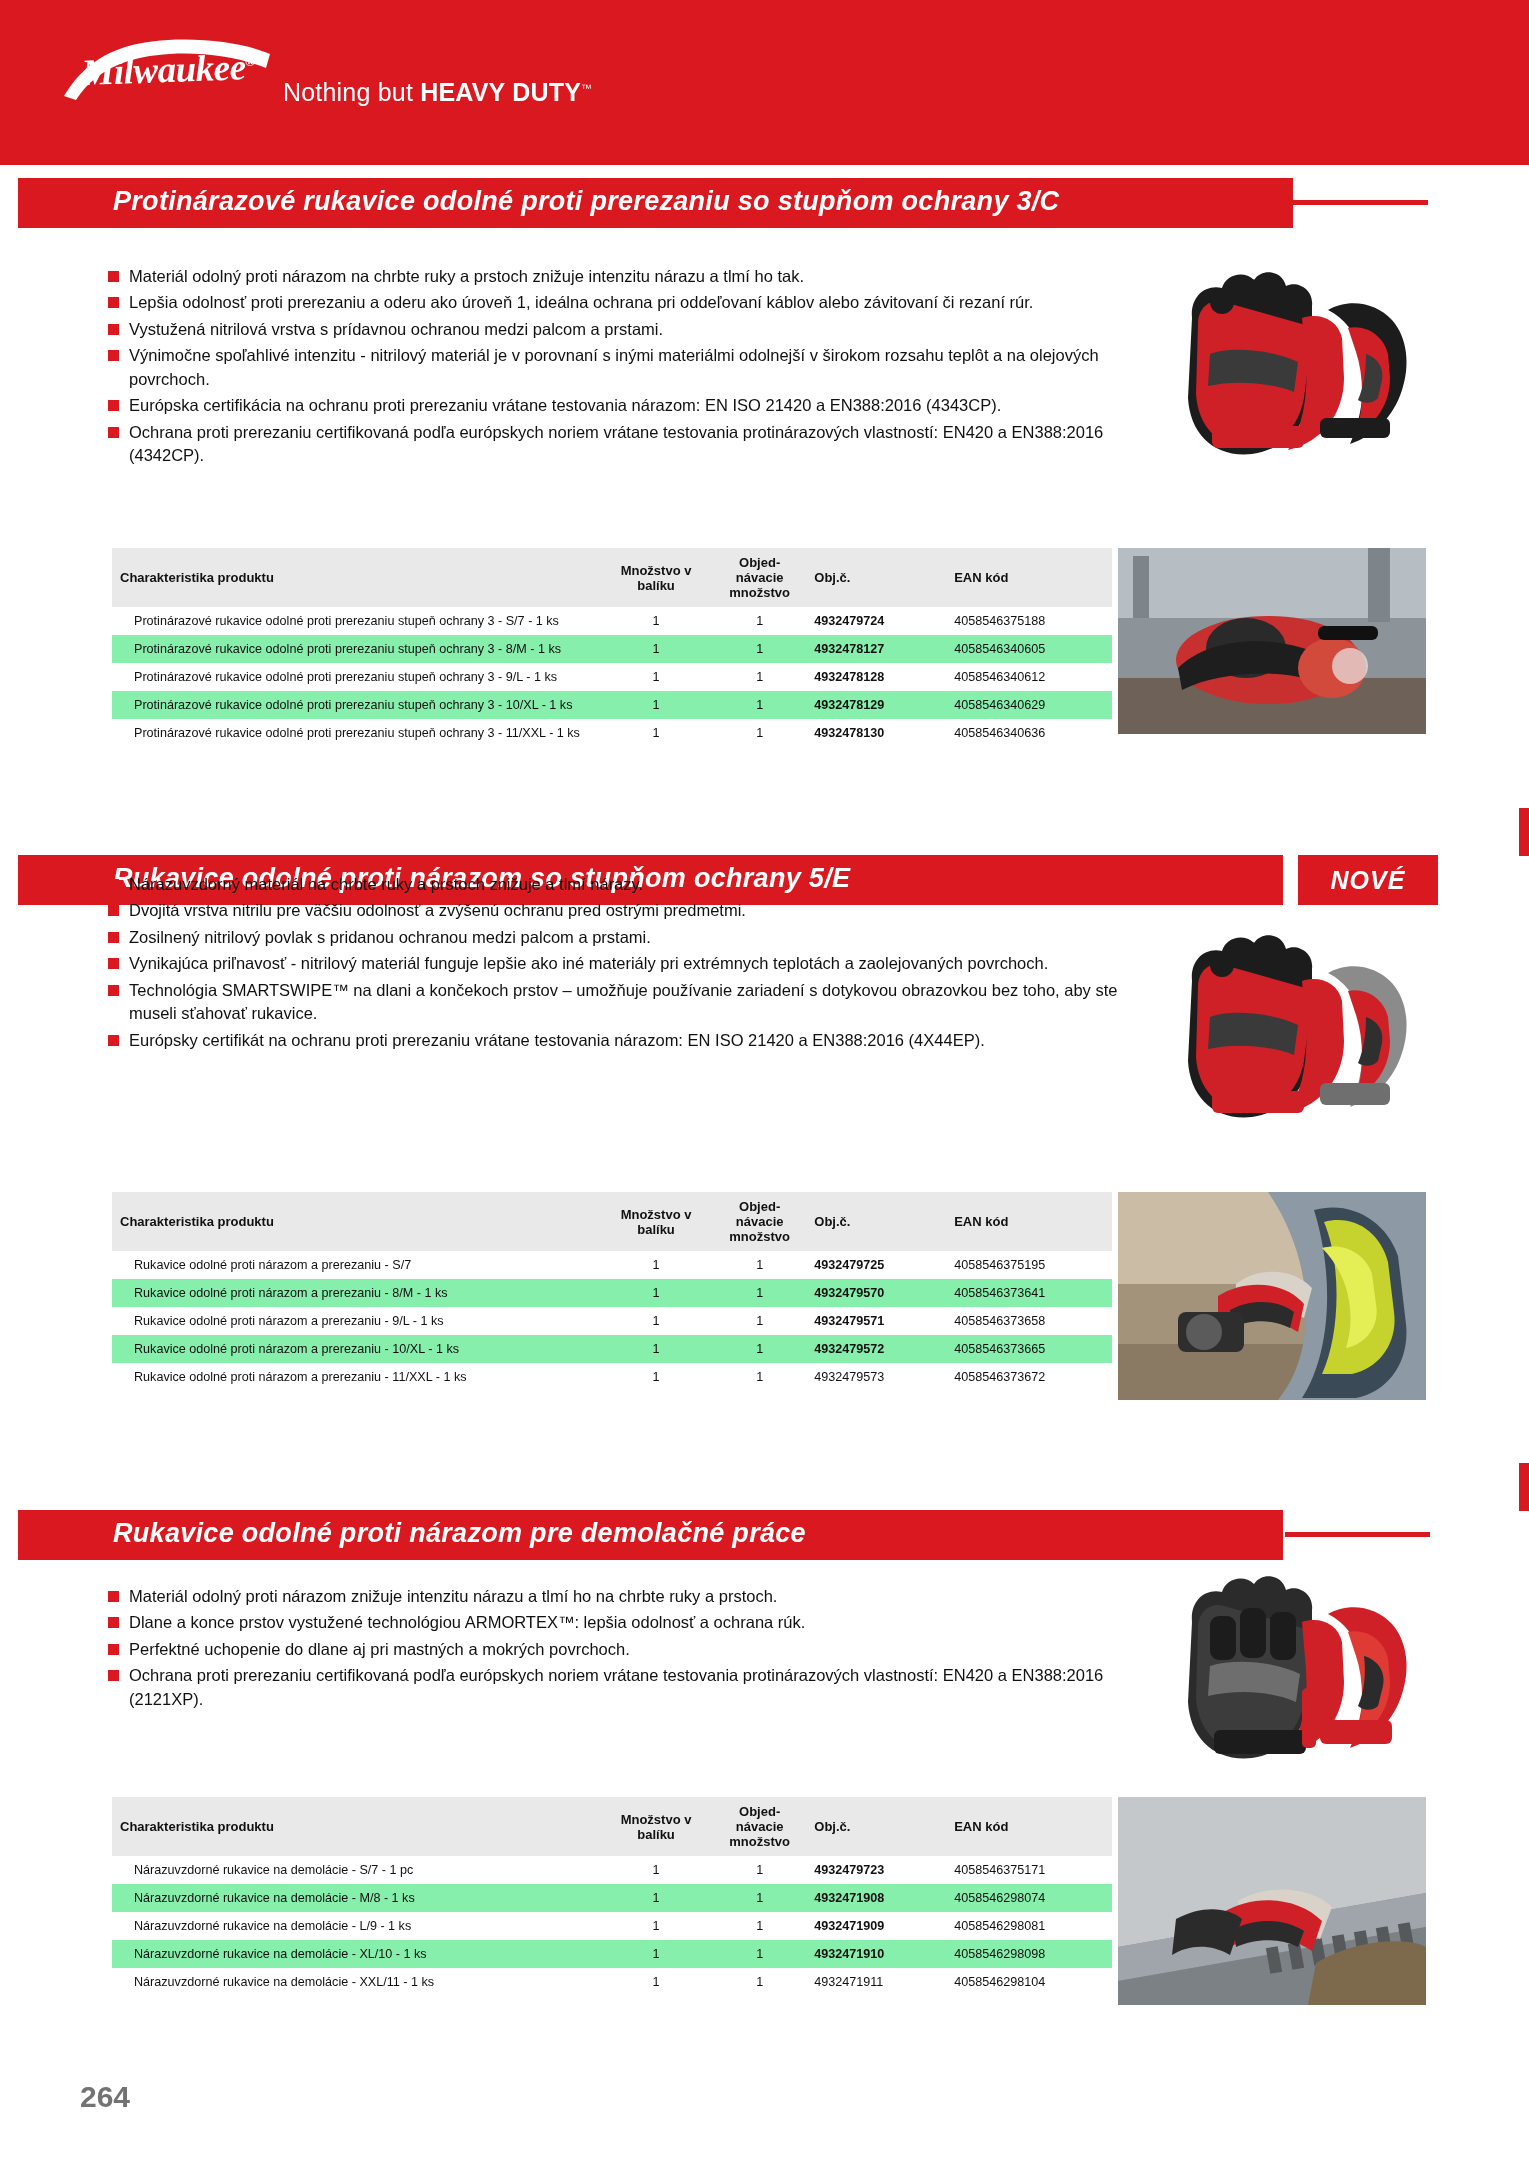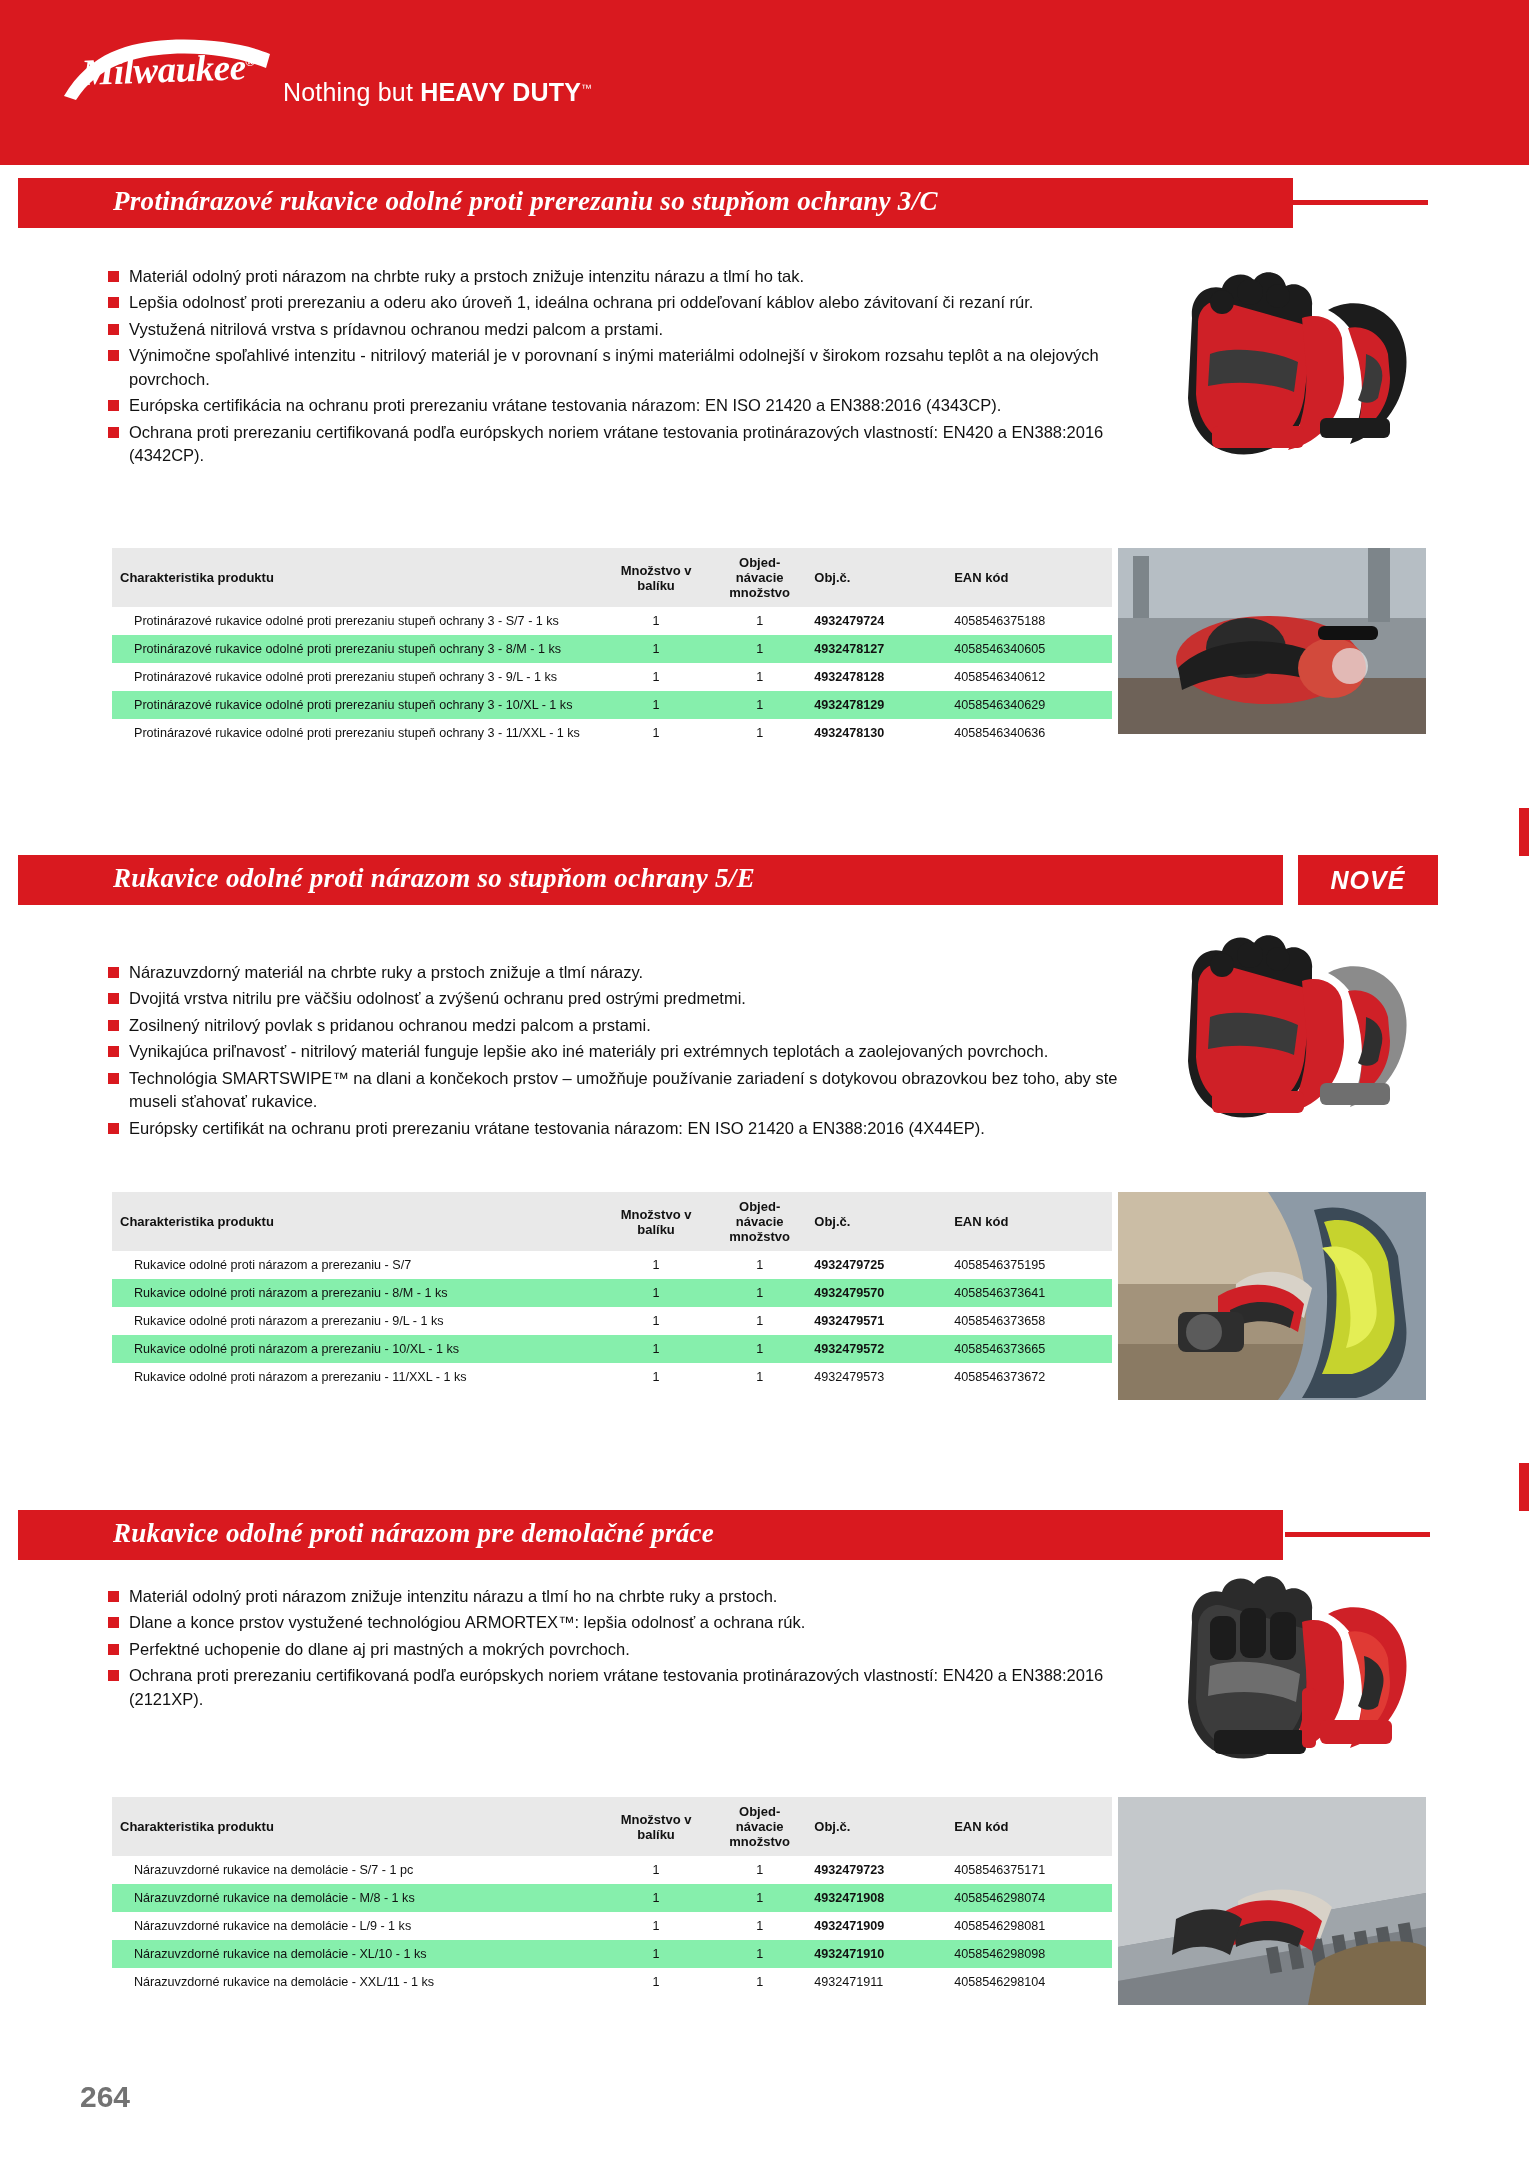--- a/index.html
+++ b/index.html
@@ -88,21 +88,20 @@
   .banner .title {
     position: absolute;
     left: 113px;
     top: 8px;
     color: #ffffff;
     font-size: 27px;
     font-weight: bold;
     font-style: italic;
     letter-spacing: 0.3px;
     white-space: nowrap;
-    font-family: Liberation Serif, serif;
   }
   .nove-badge {
     position: absolute;
     height: 50px;
     background: #d9191f;
     color: #fff;
     font-size: 25px;
     font-weight: bold;
     font-style: italic;
     display:flex;
@@ -308,21 +307,21 @@
 </div>
 
 <div class="section" style="top:855px;">
   <div class="banner">
     <div class="bar-left" style="width:1265px;"></div>
     <div class="title">Rukavice odolné proti nárazom so stupňom ochrany 5/E</div>
     <div class="nove-badge" style="left:1290px; width:140px;margin-left:8px;">NOVÉ</div>
   </div>
 </div>
 
-<div class="bullets" style="left:105px; top:961px; width:1040px;">
+<div class="bullets" style="left:105px; top:873px; width:1040px;">
   <div class="bullet">Nárazuvzdorný materiál na chrbte ruky a prstoch znižuje a tlmí nárazy.</div>
   <div class="bullet">Dvojitá vrstva nitrilu pre väčšiu odolnosť a zvýšenú ochranu pred ostrými predmetmi.</div>
   <div class="bullet">Zosilnený nitrilový povlak s pridanou ochranou medzi palcom a prstami.</div>
   <div class="bullet">Vynikajúca priľnavosť - nitrilový materiál funguje lepšie ako iné materiály pri extrémnych teplotách a zaolejovaných povrchoch.</div>
   <div class="bullet">Technológia SMARTSWIPE™ na dlani a končekoch prstov – umožňuje používanie zariadení s dotykovou obrazovkou bez toho, aby ste museli sťahovať rukavice.</div>
   <div class="bullet">Európsky certifikát na ochranu proti prerezaniu vrátane testovania nárazom: EN ISO 21420 a EN388:2016 (4X44EP).</div>
 </div>
 
 <div class="glove-img" style="left:1152px; top:915px; width:310px; height:230px;">
   <svg viewBox="0 0 310 230" width="310" height="230">

